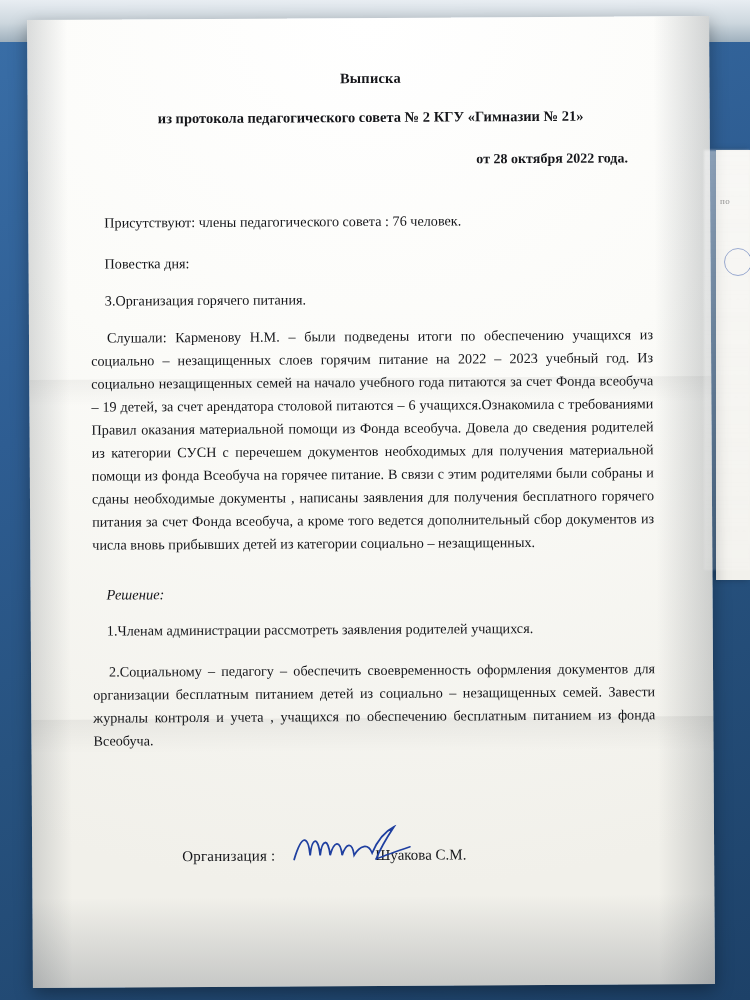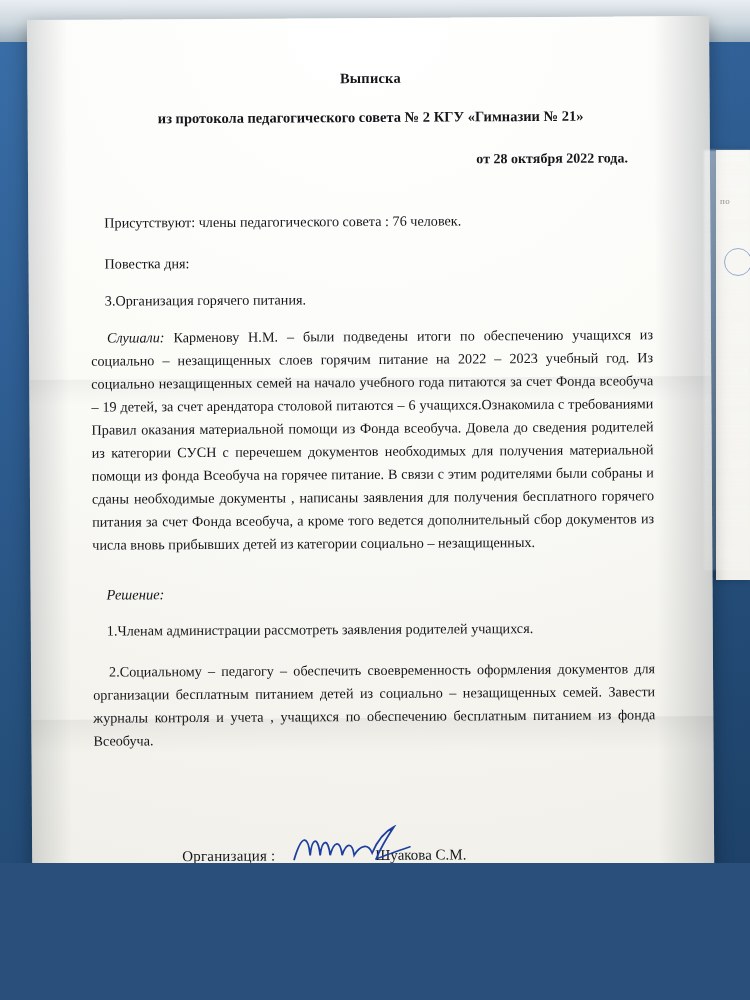--- a/index.html
+++ b/index.html
@@ -12,21 +12,21 @@
     width: 750px;
     height: 1000px;
     overflow: hidden;
     font-family: "Liberation Serif", serif;
   }
 
   
   #scene {
     position: relative;
     width: 750px;
-    height: 863px;
+    height: 1000px;
     background: linear-gradient(160deg, #3a6fa8 0%, #2e5d92 35%, #27527f 60%, #1d4168 100%);
     overflow: hidden;
   }
   #scene::before {
     content: "";
     position: absolute;
     left: 0; top: 0; right: 0;
     height: 42px;
     background: linear-gradient(180deg, #e8edf2 0%, #cdd7de 55%, #9fb0bd 100%);
   }
@@ -142,21 +142,20 @@
     line-height: 1.62;
     margin: 0 0 18px 0;
     text-indent: 14px;
   }
   .para.justify {
     text-align: justify;
     text-indent: 16px;
   }
   .para.tight { margin-bottom: 14px; }
   .lead-italic {
-    font-style: italic;
   }
   .decision-label {
     font-style: italic;
     font-size: 14.5px;
     margin: 30px 0 16px 0;
     text-indent: 14px;
   }
 
   .signature-row {
     position: relative;

